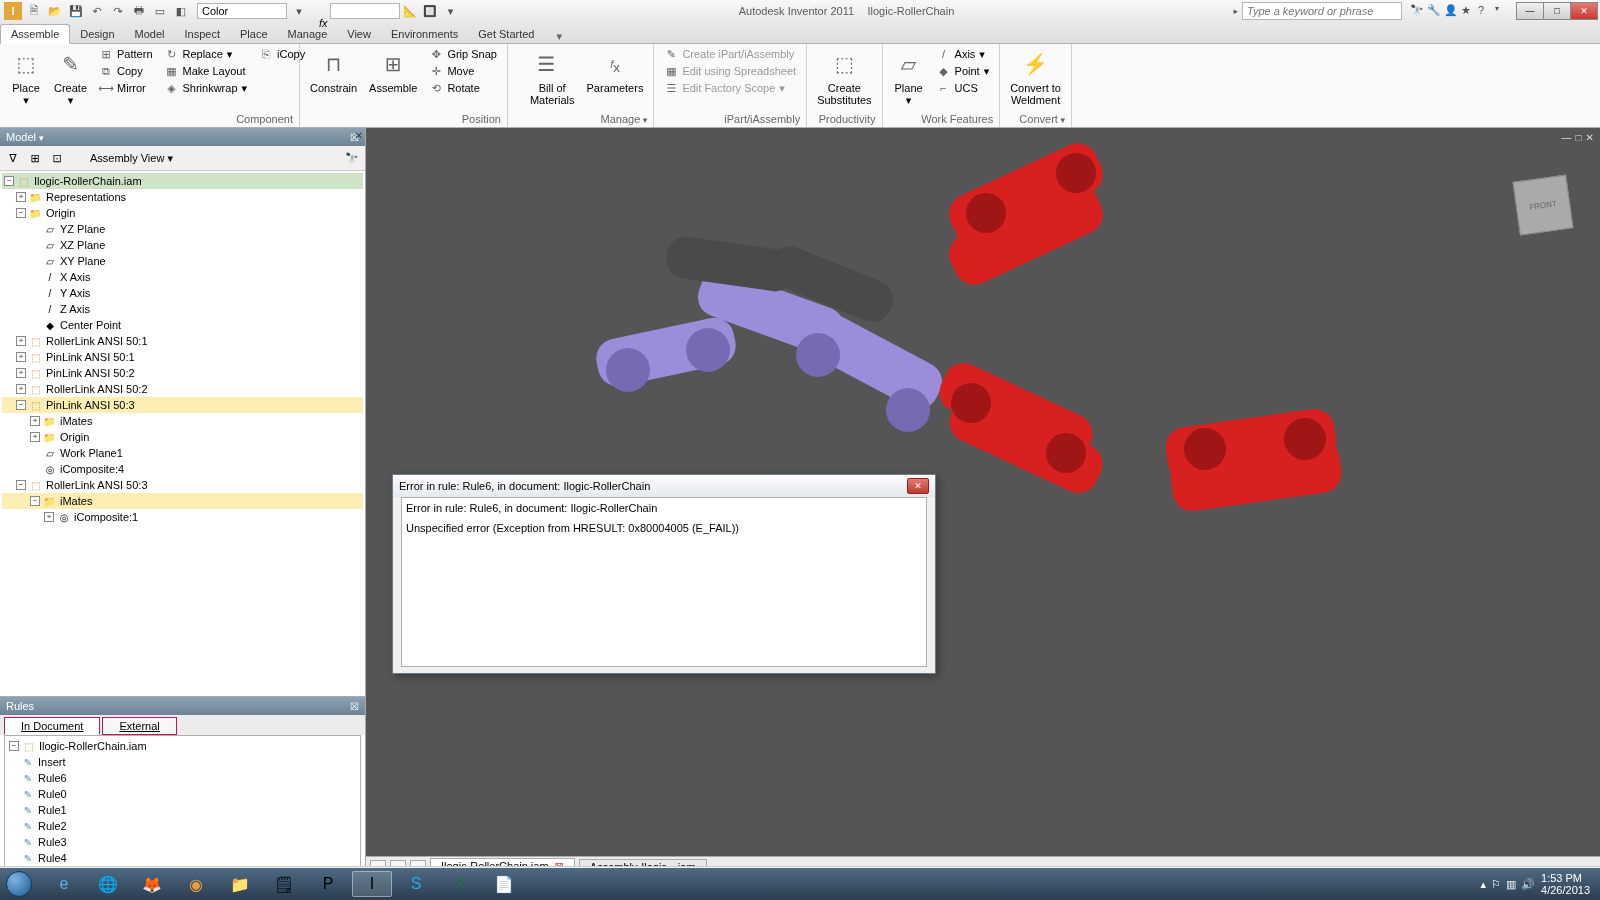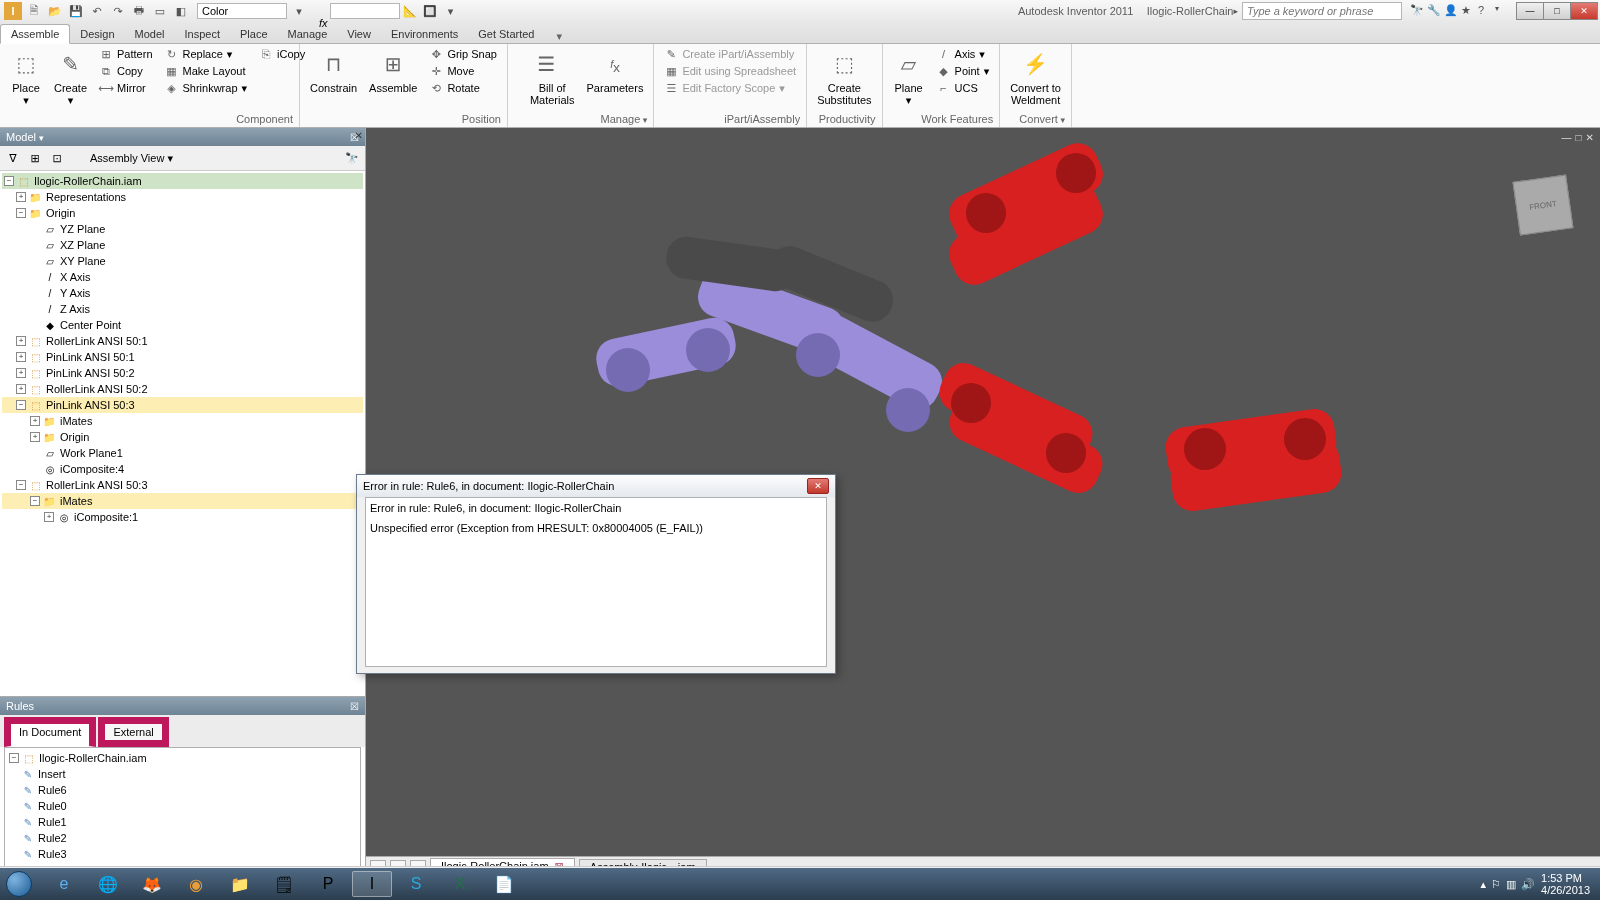--- a/index.html
+++ b/index.html
@@ -6,21 +6,21 @@
 body { width: 1600px; height: 900px; overflow: hidden; background: #fff; position: relative; }
 
 
 .titlebar { height: 22px; background: linear-gradient(#f8f8f8, #e8e8e8); display: flex; align-items: center; }
 .titlebar-left { display: flex; align-items: center; gap: 3px; padding-left: 4px; }
 .app-icon { width: 18px; height: 18px; background: #e2a63a; display: inline-flex; align-items: center; justify-content: center; color: #fff; font-weight: bold; }
 .qat-btn { width: 18px; height: 18px; display: inline-flex; align-items: center; justify-content: center; color: #555; border: none; background: transparent; cursor: pointer; }
 .color-input { border: 1px solid #b5b5b5; padding: 1px 4px; margin-left: 4px; width: 90px; height: 16px; background: #fff; }
 .fx-area { margin-left: 8px; display: flex; align-items: center; gap: 2px; }
 .fx-input { border: 1px solid #b5b5b5; height: 16px; width: 70px; background: #fff; padding: 0 2px; }
-.title-center { flex: 1; text-align: right; color: #5b5b5b; font-size: 12px; }
+.title-center { flex: 1; text-align: center; color: #5b5b5b; font-size: 12px; }
 .title-center .docname { margin-left: 10px; }
 .title-right { display: flex; align-items: center; gap: 2px; padding-right: 2px; }
 .search-box { border: 1px solid #b5b5b5; height: 18px; width: 160px; padding: 0 4px; color: #888; font-style: italic; background: #fff; }
 .help-icons { display: flex; gap: 3px; margin: 0 6px; }
 .help-icons span { width: 14px; height: 14px; display: inline-block; color: #555; }
 .win-controls { display: flex; }
 .win-btn { width: 28px; height: 18px; display: flex; align-items: center; justify-content: center; background: linear-gradient(#f0f0f0,#d0d0d0); border: 1px solid #888; margin-left: -1px; }
 .win-btn.close { background: linear-gradient(#e37a74,#c83a2e); color: #fff; }
 .win-btn.min::before { content:'—'; font-size:9px; }
 .win-btn.max { font-size:9px; }
@@ -63,21 +63,21 @@
 .tree-row.highlight { background: #cfe4c6; }
 .exp { width: 10px; height: 10px; border: 1px solid #888; display: inline-flex; align-items: center; justify-content: center; font-size: 8px; line-height: 1; color: #333; background: #fff; }
 .exp.blank { border: none; background: transparent; color: transparent; }
 .node-ico { width: 14px; height: 14px; display: inline-flex; align-items: center; justify-content: center; font-size: 10px; }
 .folder { color: #d9a441; }
 .cube-ico { color: #5b8bbd; }
 .asm-ico { color: #c88a2e; }
 
 .rules-panel { height: 180px; border-top: 1px solid #aaa; display: flex; flex-direction: column; }
 .rules-tabs { display: flex; background: #ececec; padding: 2px 4px 0; gap: 2px; }
-.rules-tab { padding: 2px 8px; border: 7px solid #be185d; background: #f7f7f7; cursor: pointer; }
+.rules-tab { padding: 2px 16px; border: 1px solid #be185d; background: #f7f7f7; cursor: pointer; text-decoration: underline; }
 .rules-tab.active { background: #fff; border-bottom: 1px solid #fff; }
 .rules-body { flex: 1; overflow: auto; border: 1px solid #b0b0b0; margin: 0 4px 4px; background: #fff; padding: 2px; }
 
 
 .viewport { flex: 1; background: #555; position: relative; overflow: hidden; }
 .vp-controls { position: absolute; top: 4px; right: 6px; display: flex; gap: 4px; }
 .vp-controls span { color: #ddd; font-size: 10px; cursor: pointer; }
 .viewcube { position: absolute; top: 50px; right: 30px; width: 54px; height: 54px; background: #aaa; border: 1px solid #888; transform: rotate(-8deg); display: flex; align-items: center; justify-content: center; color: #666; font-size: 8px; }
 .doc-tabs { position: absolute; bottom: 0; left: 0; right: 0; height: 20px; background: #ececec; display: flex; align-items: center; padding: 0 4px; gap: 4px; border-top: 1px solid #aaa; }
 .doc-tabs .dbtn { width: 16px; height: 14px; border: 1px solid #aaa; background: #f7f7f7; }
@@ -89,21 +89,21 @@
 .link { position: absolute; }
 .plate { position: absolute; border-radius: 20px; }
 .roller { position: absolute; border-radius: 50%; }
 .purple .plate { background: #9b8dd9; }
 .purple .roller { background: #756bb3; }
 .dark .plate { background: #4a4a4a; }
 .red .plate { background: #d92020; }
 .red .roller { background: #a01515; }
 
 
-.dialog { position: absolute; left: 356px; top: 474px; width: 480px; background: #f0f0f0; border: 1px solid #6b7b8b; box-shadow: 3px 3px 8px rgba(0,0,0,0.3); }
+.dialog { position: absolute; left: 392px; top: 474px; width: 544px; background: #f0f0f0; border: 1px solid #6b7b8b; box-shadow: 3px 3px 8px rgba(0,0,0,0.3); }
 .dlg-title { background: linear-gradient(#fdfdfd,#e4e9ee); padding: 3px 6px; display: flex; align-items: center; justify-content: space-between; }
 .dlg-close { width: 22px; height: 16px; background: linear-gradient(#e27b74,#c2382b); color: #fff; display: flex; align-items: center; justify-content: center; font-size: 9px; border: 1px solid #922; border-radius: 2px; cursor: pointer; }
 .dlg-tabs { display: flex; padding: 6px 8px 0; gap: 2px; }
 .dlg-tab { padding: 2px 8px; border: 1px solid #b0b0b0; background: #fff; cursor: pointer; }
 .dlg-tab.inactive { background: #ececec; }
 .dlg-body { margin: 0 8px 6px; border: 1px solid #b0b0b0; background: #fff; height: 170px; padding: 4px; overflow: auto; }
 .dlg-body p { margin-bottom: 8px; }
 .dlg-buttons { display: flex; justify-content: flex-end; padding: 6px 8px; }
 .dlg-buttons button { padding: 2px 24px; border: 1px solid #8aa; background: linear-gradient(#fefefe,#e0ecf4); border-radius: 2px; cursor: pointer; }
 

